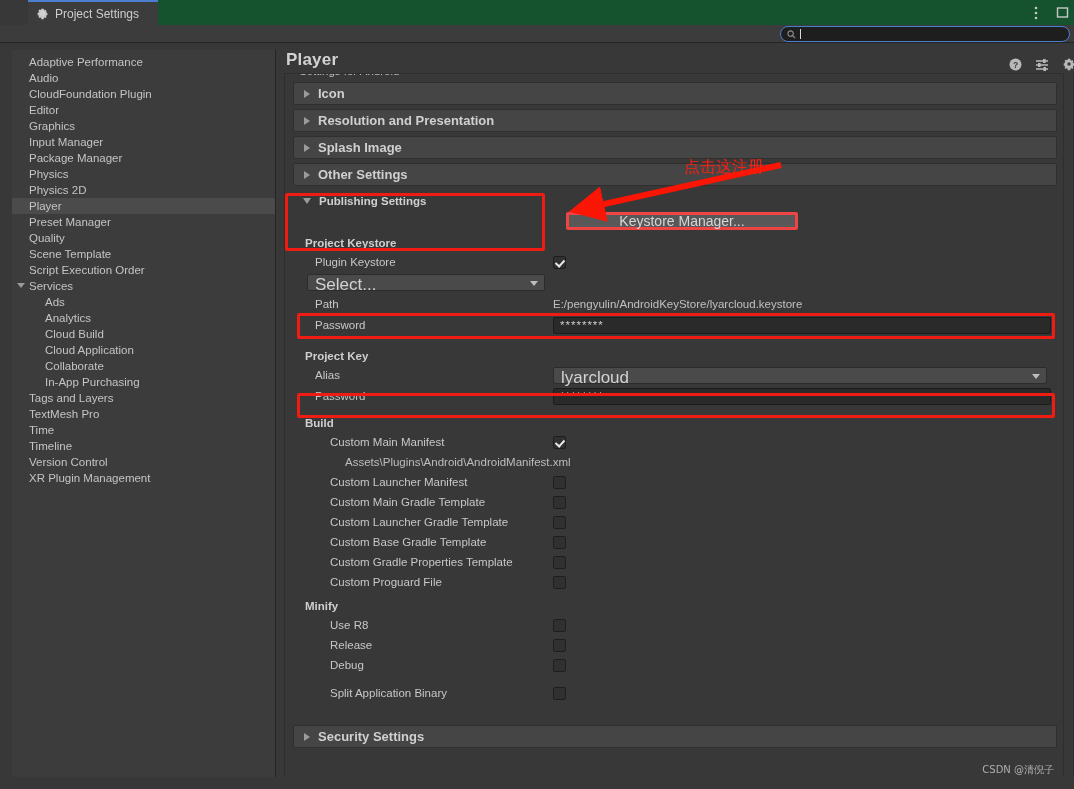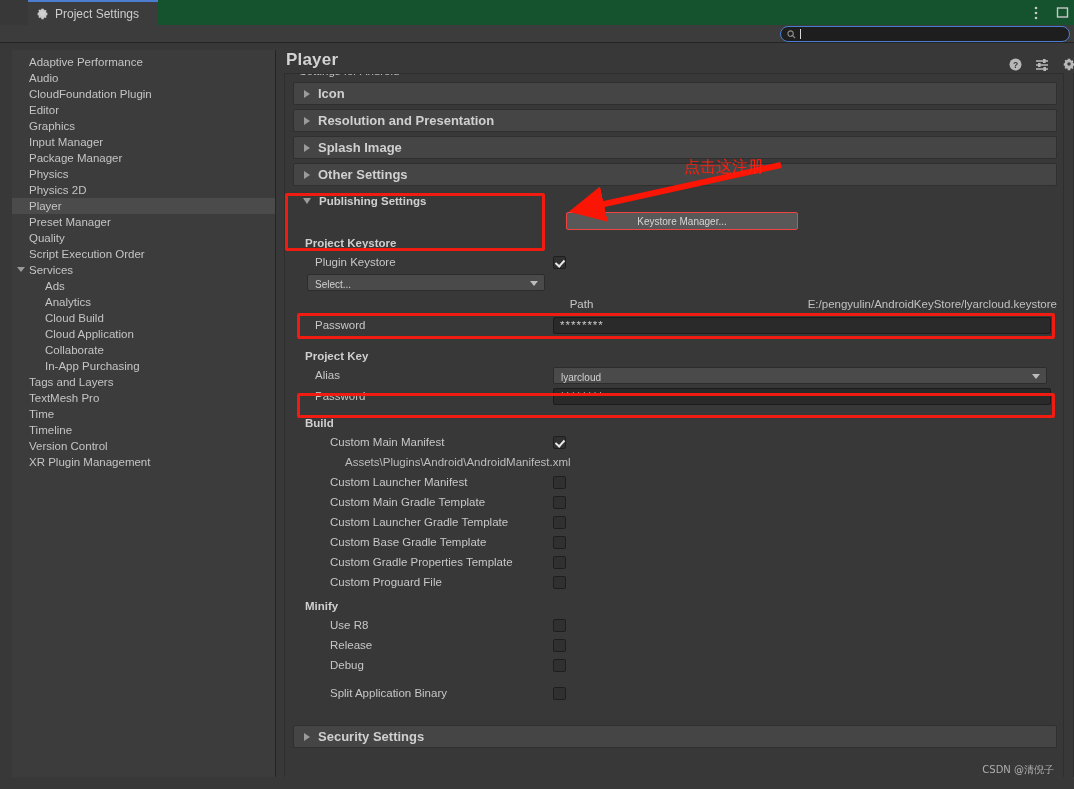--- a/index.html
+++ b/index.html
@@ -103,42 +103,42 @@
   .arrow-r { width: 0; height: 0; border-top: 4.5px solid transparent; border-bottom: 4.5px solid transparent; border-left: 6px solid #9b9b9b; }
   .arrow-d { width: 0; height: 0; border-left: 4.5px solid transparent; border-right: 4.5px solid transparent; border-top: 6px solid #9b9b9b; }
 
   .pub-section { position: relative; margin: 0 8px; }
   .pub-head {
     height: 22px; display: flex; align-items: center; gap: 8px; padding-left: 10px;
     font-size: 11.5px; font-weight: bold; color: #d0d0d0;
   }
   .ks-button {
     margin: 0 auto; width: 232px; height: 18px; background: #585858;
-    border: 1px solid #ef4444; border-radius: 2px;
+    border: 3px solid #ef4444; border-radius: 2px;
     display: flex; align-items: center; justify-content: center;
-    font-size: 10px; color: #d6d6d6;
+    font-size: 14px; color: #d6d6d6;
   }
   .ks-button-wrap { display: flex; justify-content: flex-start; padding-left: 14px; }
 
   .sub-head { font-size: 11.5px; font-weight: bold; color: #cfcfcf; padding: 7px 0 3px 12px; }
 
   .row { height: 20px; display: flex; align-items: center; position: relative; font-size: 11.5px; color: #c7c7c7; }
   .row .lbl { padding-left: 22px; width: 260px; flex: none; }
   .row .lbl.ind { padding-left: 37px; }
 
   .cb { width: 13px; height: 13px; background: #303030; border: 1px solid #1e1e1e; border-radius: 2px; display: block; position: relative; }
   .cb.on::after {
     content: ""; position: absolute; left: 3px; top: 1px; width: 4px; height: 7px;
     border: solid #e8e8e8; border-width: 0 2px 2px 0; transform: rotate(42deg);
   }
 
   .dropdown {
     height: 17px; background: #4a4a4a; border: 1px solid #2c2c2c; border-radius: 2px;
-    display: flex; align-items: flex-end; padding: 0 4px 0 7px;
-    font-size: 10px; color: #d2d2d2; position: relative;
+    display: flex; align-items: flex-start; padding: 0 4px 0 7px;
+    font-size: 17px; color: #d2d2d2; position: relative;
   }
   .dropdown .dtri { position: absolute; right: 6px; top: 6px; width: 0; height: 0;
     border-left: 4.5px solid transparent; border-right: 4.5px solid transparent; border-top: 5px solid #bdbdbd; }
 
   .field {
     height: 17px; background: #2a2a2a; border: 1px solid #1c1c1c; border-radius: 2px;
     display: flex; align-items: center; padding-left: 6px;
     font-size: 11.5px; color: #c9c9c9; letter-spacing: 1px;
   }
   .pathtext { font-size: 11.5px; color: #c0c0c0; }
@@ -228,20 +228,21 @@
           <div class="side-item"><span>CloudFoundation Plugin</span></div>
           <div class="side-item"><span>Editor</span></div>
           <div class="side-item"><span>Graphics</span></div>
           <div class="side-item"><span>Input Manager</span></div>
           <div class="side-item"><span>Package Manager</span></div>
           <div class="side-item"><span>Physics</span></div>
           <div class="side-item"><span>Physics 2D</span></div>
           <div class="side-item selected"><span>Player</span></div>
           <div class="side-item"><span>Preset Manager</span></div>
           <div class="side-item"><span>Quality</span></div>
+          <div class="side-item"><span>Scene Template</span></div>
           <div class="side-item"><span>Script Execution Order</span></div>
           <div class="side-item"><span class="tri"></span><span>Services</span></div>
           <div class="side-item child"><span>Ads</span></div>
           <div class="side-item child"><span>Analytics</span></div>
           <div class="side-item child"><span>Cloud Build</span></div>
           <div class="side-item child"><span>Cloud Application</span></div>
           <div class="side-item child"><span>Collaborate</span></div>
           <div class="side-item child"><span>In-App Purchasing</span></div>
           <div class="side-item"><span>Tags and Layers</span></div>
           <div class="side-item"><span>TextMesh Pro</span></div>
@@ -323,21 +324,21 @@
               <span class="cb on"></span>
             </div>
 
             <div style="padding:2px 0 0 14px;">
               <div class="dropdown" style="width:238px;">
                 <span>Select...</span>
                 <span class="dtri"></span>
               </div>
             </div>
 
-            <div class="row" style="margin-top:3px;justify-content:flex-end;">
+            <div class="row" style="margin-top:3px;">
               <span class="lbl">Path</span>
               <span class="pathtext">E:/pengyulin/AndroidKeyStore/lyarcloud.keystore</span>
             </div>
 
             <div class="row" style="height:22px;">
               <span class="lbl">Password</span>
               <span class="field" style="width:498px;">********</span>
             </div>
 
             <div class="sub-head" style="padding-top:14px;">Project Key</div>

